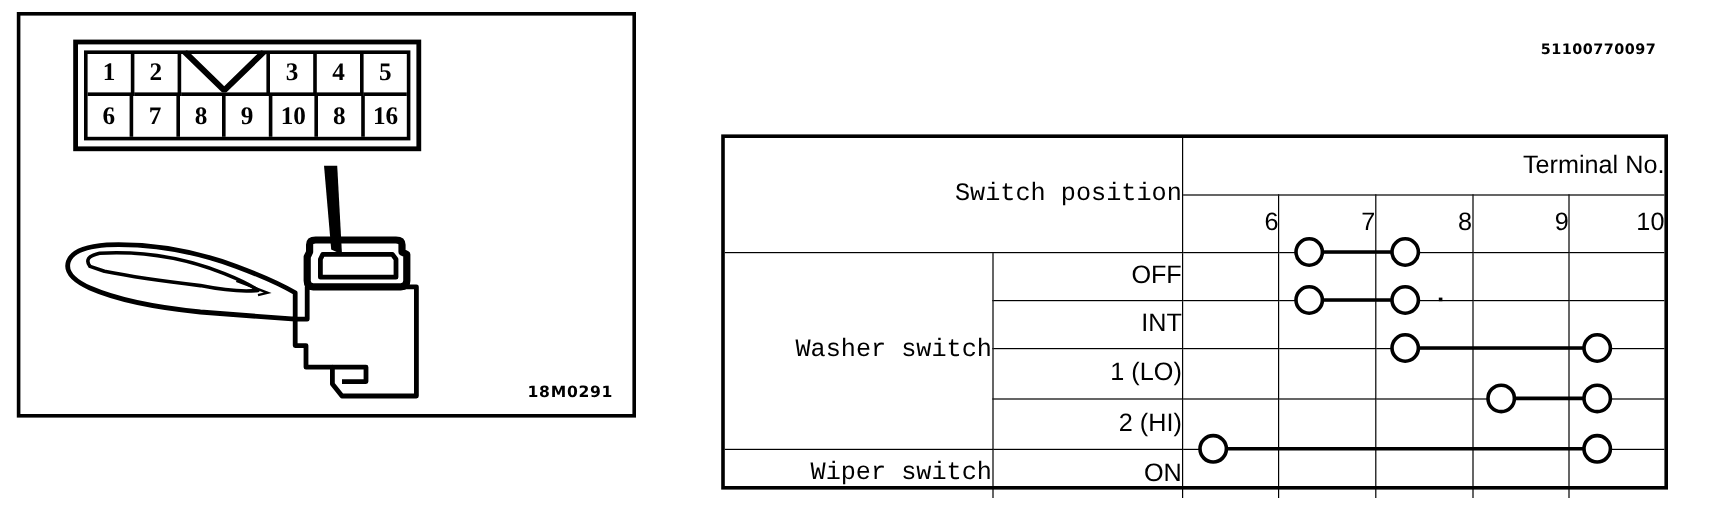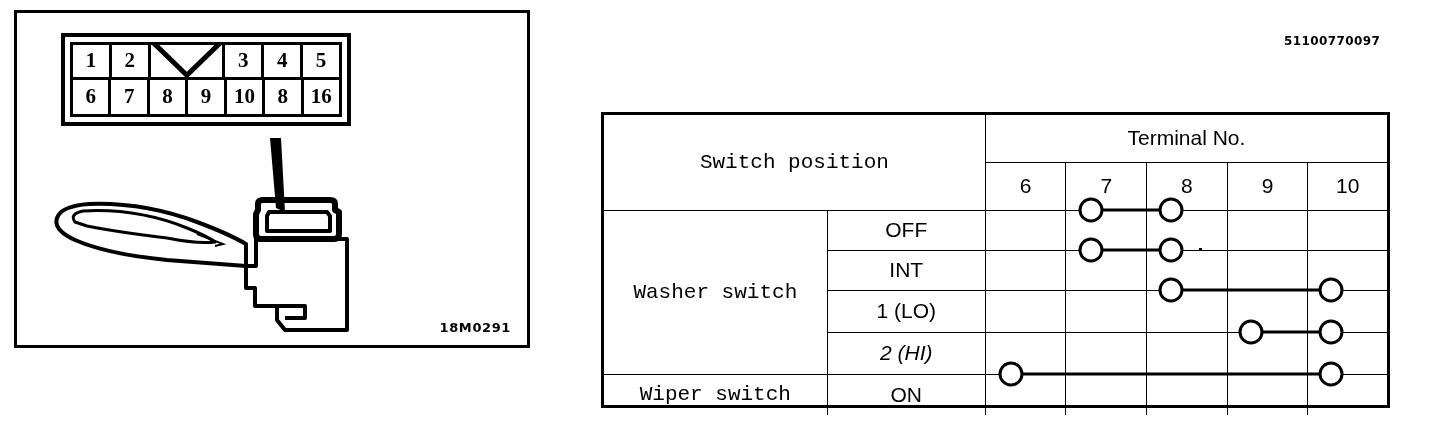--- a/index.html
+++ b/index.html
@@ -63,21 +63,21 @@
   }
 
   
   #continuity-table{
     position:absolute;left:601px;top:112px;width:789px;height:296px;
     border:3px solid #000;box-sizing:border-box;background:#fff;
   }
   .tbl{width:100%;height:100%;border-collapse:collapse;table-layout:fixed;}
   .tbl td,.tbl th{
     border:1px solid #000;padding:0;margin:0;
-    font-weight:normal;text-align:center;vertical-align:middle;
+    font-weight:normal;text-align:right;vertical-align:middle;
     font-size:21px;box-sizing:border-box;
   }
   .tbl td.no-l{border-left:none;font-family:Liberation Mono, monospace;}
   .tbl td.no-r{border-right:none;}
   .tbl td.no-t{border-top:none;}
   .tbl td.no-b{border-bottom:none;}
   .pad{padding-left:14px;}
   .hdr-terminal{padding-left:14px;font-size:21px;}
   .term-num{padding-left:12px;font-size:21px;font-weight:normal;}
   .grp-label{padding-left:14px;font-size:21px;vertical-align:top;padding-top:8px;}
@@ -193,21 +193,21 @@
           <td class="no-r"></td>
         </tr>
         <tr style="height:42px;margin-top:44px;">
           <td class="pos-label">1 (LO)</td>
           <td></td>
           <td></td>
           <td></td>
           <td></td>
           <td class="no-r"></td>
         </tr>
-        <tr style="height:42px;font-style:italic;">
+        <tr style="height:42px;">
           <td class="pos-label">2 (HI)</td>
           <td></td>
           <td></td>
           <td></td>
           <td></td>
           <td class="no-r"></td>
         </tr>
 
         <tr style="height:41px;">
           <td class="pad no-l no-b">Wiper switch</td>

